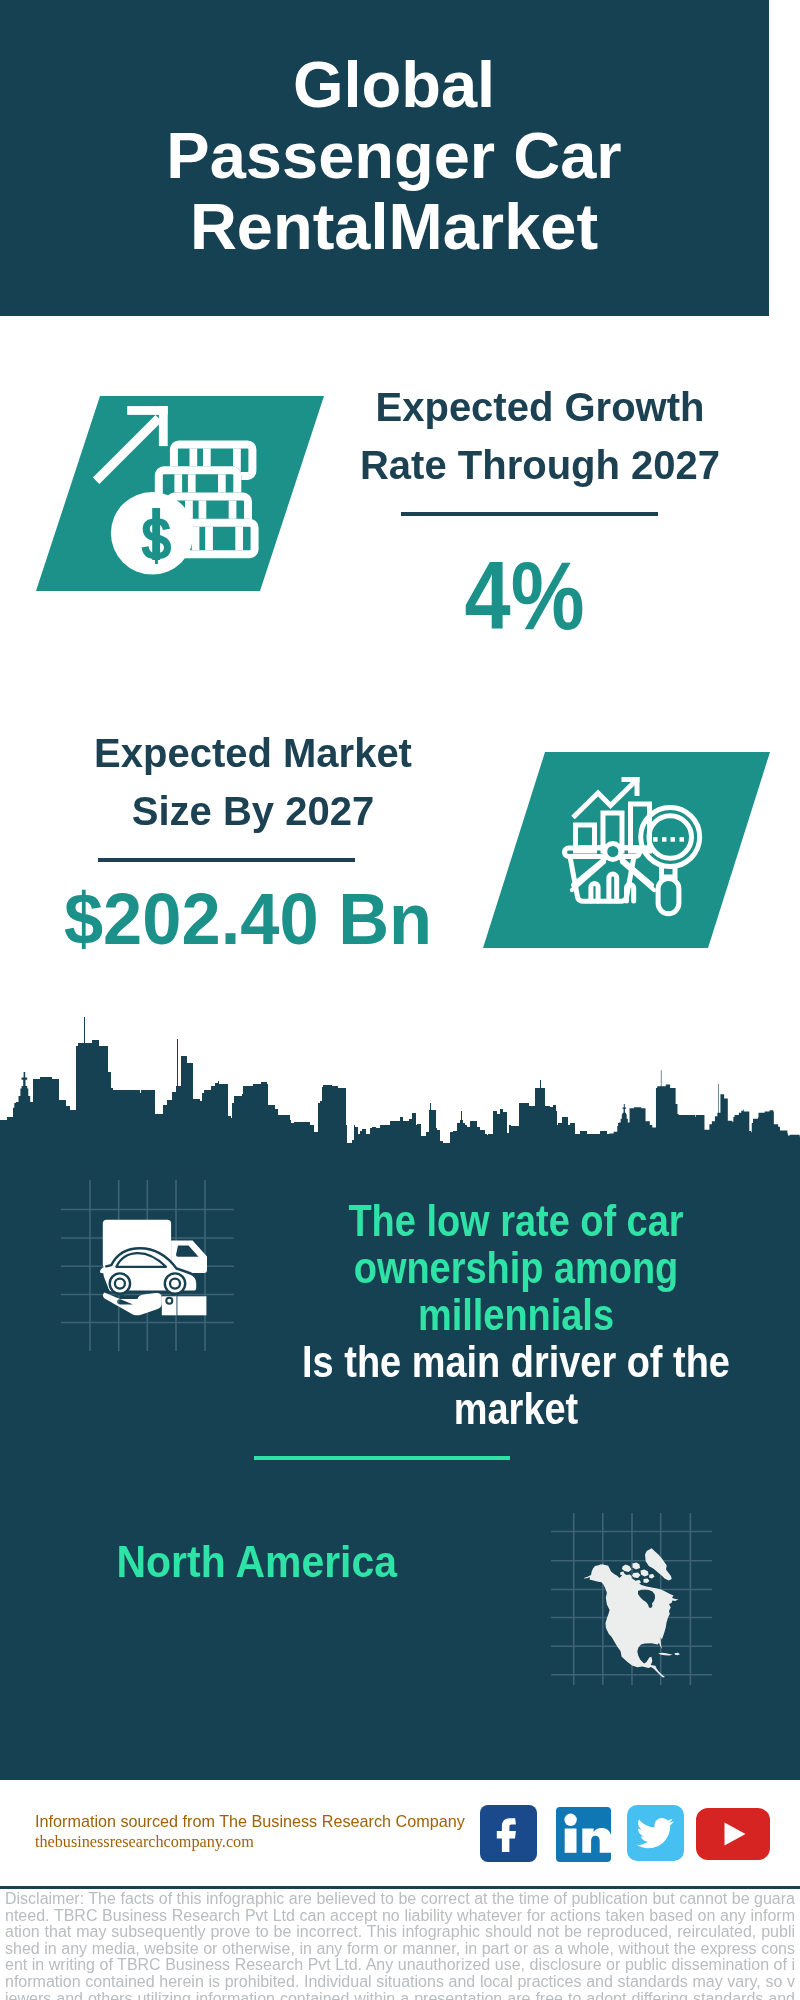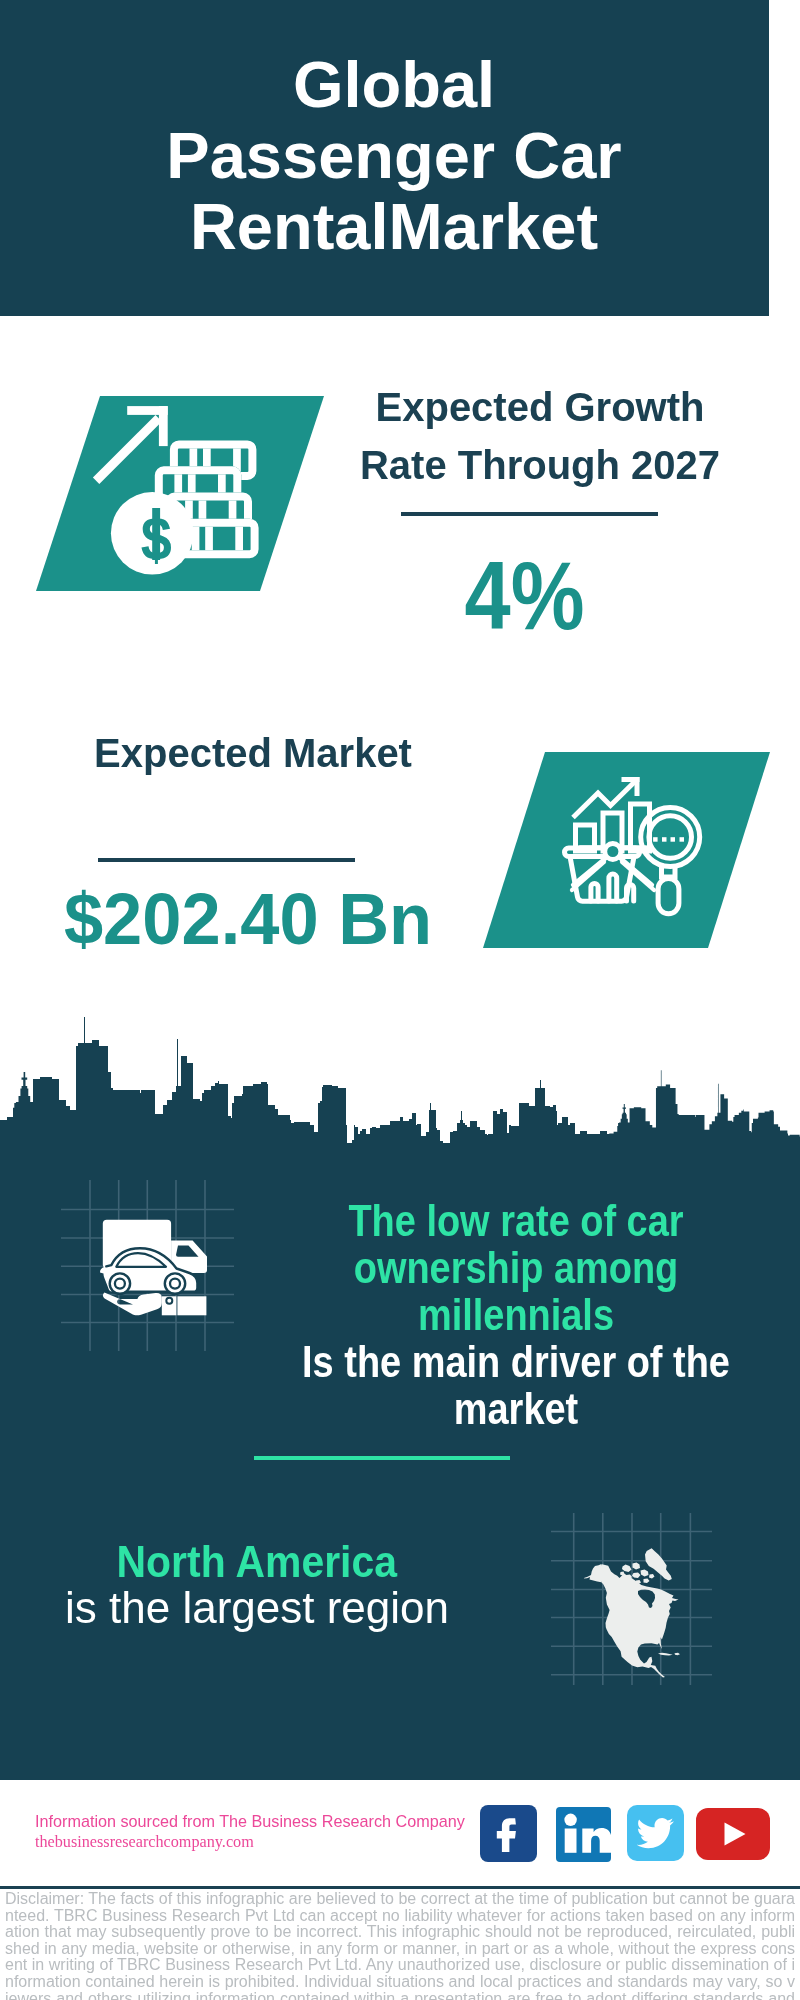--- a/index.html
+++ b/index.html
@@ -17,21 +17,21 @@
   .rule{position:absolute;background:#1b4152;height:4px;}
   .stat-val{position:absolute;color:#1b918a;font-weight:bold;text-align:center;}
 
   
   .dark{position:absolute;left:0;width:800px;background:#164152;}
   .sky{position:absolute;left:0;width:800px;}
   .grn{color:#2ee3a5;}
   .wht{color:#ffffff;}
   .dk-text{position:absolute;text-align:center;font-weight:bold;}
   .grule{position:absolute;background:#2ee3a5;height:4px;}
-  .src{position:absolute;color:#ec4899;font-size:16.2px;line-height:20.4px;}
+  .src{position:absolute;color:#a16207;font-size:16.2px;line-height:20.4px;}
   .sep{position:absolute;background:#1b4152;height:3px;}
   .disc{position:absolute;color:#b9bdc0;font-size:16px;line-height:16.6px;text-align:justify;word-break:break-all;}
   .soc{position:absolute;border-radius:9px;overflow:hidden;}
 </style>
 </head>
 <body>
 
 <div class="page">
 
   <div class="hdr">
@@ -85,20 +85,21 @@
     </svg>
   <div class="stat-head" style="left:140px;top:378px;width:800px;">
     <span>Expected Growth</span><br>
     <span>Rate Through 2027</span>
   </div>
   <div class="rule" style="left:401px;top:512px;width:257px;"></div>
   <div class="stat-val" style="left:332px;top:547px;width:385px;font-size:97px;line-height:97px;transform:scaleX(0.855);">4%</div>
 
   <div class="stat-head" style="left:-147px;top:724px;width:800px;">
     <span>Expected Market</span><br>
+    <span>Size By 2027</span>
   </div>
   <div class="rule" style="left:98px;top:858px;width:257px;"></div>
   <div class="stat-val" style="left:48px;top:882px;width:400px;font-size:73px;line-height:73px;transform:scaleX(0.965);">$202.40 Bn</div>
   <div class="para" style="left:483px;top:752px;width:287px;height:196px;clip-path:polygon(62px 0,287px 0,225px 196px,0 196px);"></div>
   <svg class="icon" width="175" height="165" viewBox="0 0 175 165" style="position:absolute;left:550px;top:762px;">
       <g fill="none" stroke="#fff" stroke-width="5.0">
         <path d="M23 55.5 L48 31 L60.5 43.5 L87 17.5"></path>
       </g>
       <g fill="#fff">
         <rect x="71.5" y="15" width="18" height="5"></rect>
@@ -237,21 +238,21 @@
     <svg width="74" height="52" viewBox="0 0 74 52">
         <path fill="#ffffff" d="M28.5 14.5 L49.5 26 L28.5 37.5 Z"></path>
       </svg>
   </div>
 
   <div class="sep" style="left:0px;top:1886px;width:800px;"></div>
   <div class="disc" style="left:5px;top:1891px;width:790px;">Disclaimer: The facts of this infographic are believed to be correct at the time of publication but cannot be guaranteed. TBRC Business Research Pvt Ltd can accept no liability whatever for actions taken based on any information that may subsequently prove to be incorrect. This infographic should not be reproduced, reirculated, published in any media, website or otherwise, in any form or manner, in part or as a whole, without the express consent in writing of TBRC Business Research Pvt Ltd. Any unauthorized use, disclosure or public dissemination of information contained herein is prohibited. Individual situations and local practices and standards may vary, so viewers and others utilizing information contained within a presentation are free to adopt differing standards and approaches as they see fit.</div>
 
   <div class="dk-text" style="left:-143px;top:1539px;width:800px;font-size:44px;line-height:46px;font-weight:normal;">
     <span class="grn" style="display:inline-block;font-weight:bold;transform:scaleX(0.93);">North America</span><br>
-    <span class="wht">is the largest region</span><br>
+    <br>
   </div>
   <svg class="sky" style="top:1010px;height:145px;" width="800" height="145" viewBox="0 0 800 145" preserveAspectRatio="none">
     <g transform="translate(609.3,56) scale(0.614)">
         <path d="M 0 145L0 110L7 110L7 107L13 107L13 97.7L14.3 97.7L14.3 93L15.9 93L15.9 91.9L18.5 91.9L18.5 86L20.4 86L20.4 78.4L21.6 78.4L21.6 76L23.2 76L23.2 69.8L21.5 69.8L21.5 67.4L23.6 67.4L23.6 61.9L25.2 61.9L25.2 67.4L27.2 67.4L27.2 69.8L25.5 69.8L25.5 76L27.2 76L27.2 78.4L28.3 78.4L28.3 86L30.2 86L30.2 91.9L33.4 91.9L33.4 97L33 103L33 69L40 69L40 67L52 67L52 69L59 69L59 90L66 90L66 96L70 96L70 100L76 100L76 36L78 36L78 33L84 33L84 7L85 7L85 33L92 33L92 30L99 30L99 36L108 36L108 62L111 62L111 78L113 78L113 80L140 80L140 83L141 83L141 80L155 80L155 104L163 104L163 95L167 95L167 90L172 90L172 82L176 82L176 76L177 76L177 29L178 29L178 76L181 76L181 46L187 46L187 53L193 53L193 89L200 89L200 91L202 91L202 83L204 83L204 80L211 80L211 76L215 76L215 73L218 73L218 71L219 71L219 74L228 74L228 106L231 106L231 108L232 108L232 93L234 93L234 86L242 86L242 84L243 84L243 76L253 76L253 74L261 74L261 72L267 72L267 74L268 74L268 95L275 95L275 99L278 99L278 105L290 105L290 110L291 110L291 113L294 113L294 112L310 112L310 115L314 115L314 122L318 122L318 93L320 93L320 91L322 91L322 77L323 77L323 75L330 75L332 75L332 76L338 76L338 78L346 78L346 115L347 115L347 133L352 133L352 130L354 130L354 115L355 115L355 117L358 117L358 124L360 124L360 121L362 121L362 119L366 119L366 124L370 124L370 118L372 118L372 117L376 117L376 118L380 118L380 115L385 115L390 115L390 111L400 111L400 107L403 107L403 111L409 111L409 109L412 109L412 103L416 103L416 115L417 115L417 114L421 114L421 126L426 126L426 122L429 122L429 100L430 100L430 93L431 93L431 100L436 100L436 118L437 118L437 120L440 120L440 131L443 131L443 134L450 134L450 122L453 122L453 121L455 121L457 121L457 113L460 113L460 110L461 110L461 101L462 101L462 110L463 110L463 113L465 113L465 115L467 115L467 117L470 117L470 111L473 111L477 111L477 117L480 117L480 120L485 120L485 124L487 124L487 125L488 125L488 124L493 124L493 101L497 101L497 104L500 104L500 99L503 99L503 102L507 102L507 123L509 123L509 115L511 115L511 116L519 116L519 93L529 93L529 96L535 96L535 78L540 78L540 70L541 70L541 78L545 78L545 96L550 96L550 97L553 97L553 95L556 95L556 101L557 101L557 115L558 115L558 113L562 113L562 107L568 107L568 115L570 115L570 113L575 113L575 124L580 124L580 121L587 121L587 124L600 124L600 121L607 121L607 124L613 124L613 145Z" fill="#164152"></path>
       </g>
     <path d="M 0 145L0 110L7 110L7 107L13 107L13 97.7L14.3 97.7L14.3 93L15.9 93L15.9 91.9L18.5 91.9L18.5 86L20.4 86L20.4 78.4L21.6 78.4L21.6 76L23.2 76L23.2 69.8L21.5 69.8L21.5 67.4L23.6 67.4L23.6 61.9L25.2 61.9L25.2 67.4L27.2 67.4L27.2 69.8L25.5 69.8L25.5 76L27.2 76L27.2 78.4L28.3 78.4L28.3 86L30.2 86L30.2 91.9L33.4 91.9L33.4 97L33 103L33 69L40 69L40 67L52 67L52 69L59 69L59 90L66 90L66 96L70 96L70 100L76 100L76 36L78 36L78 33L84 33L84 7L85 7L85 33L92 33L92 30L99 30L99 36L108 36L108 62L111 62L111 78L113 78L113 80L140 80L140 83L141 83L141 80L155 80L155 104L163 104L163 95L167 95L167 90L172 90L172 82L176 82L176 76L177 76L177 29L178 29L178 76L181 76L181 46L187 46L187 53L193 53L193 89L200 89L200 91L202 91L202 83L204 83L204 80L211 80L211 76L215 76L215 73L218 73L218 71L219 71L219 74L228 74L228 106L231 106L231 108L232 108L232 93L234 93L234 86L242 86L242 84L243 84L243 76L253 76L253 74L261 74L261 72L267 72L267 74L268 74L268 95L275 95L275 99L278 99L278 105L290 105L290 110L291 110L291 113L294 113L294 112L310 112L310 115L314 115L314 122L318 122L318 93L320 93L320 91L322 91L322 77L323 77L323 75L330 75L332 75L332 76L338 76L338 78L346 78L346 115L347 115L347 133L352 133L352 130L354 130L354 115L355 115L355 117L358 117L358 124L360 124L360 121L362 121L362 119L366 119L366 124L370 124L370 118L372 118L372 117L376 117L376 118L380 118L380 115L385 115L390 115L390 111L400 111L400 107L403 107L403 111L409 111L409 109L412 109L412 103L416 103L416 115L417 115L417 114L421 114L421 126L426 126L426 122L429 122L429 100L430 100L430 93L431 93L431 100L436 100L436 118L437 118L437 120L440 120L440 131L443 131L443 134L450 134L450 122L453 122L453 121L455 121L457 121L457 113L460 113L460 110L461 110L461 101L462 101L462 110L463 110L463 113L465 113L465 115L467 115L467 117L470 117L470 111L473 111L477 111L477 117L480 117L480 120L485 120L485 124L487 124L487 125L488 125L488 124L493 124L493 101L497 101L497 104L500 104L500 99L503 99L503 102L507 102L507 123L509 123L509 115L511 115L511 116L519 116L519 93L529 93L529 96L535 96L535 78L540 78L540 70L541 70L541 78L545 78L545 96L550 96L550 97L553 97L553 95L556 95L556 101L557 101L557 115L558 115L558 113L562 113L562 107L568 107L568 115L570 115L570 113L575 113L575 124L580 124L580 121L587 121L587 124L600 124L600 121L607 121L607 124L613 124L613 145Z" fill="#164152"></path>
   </svg>
 
 </div>
 

